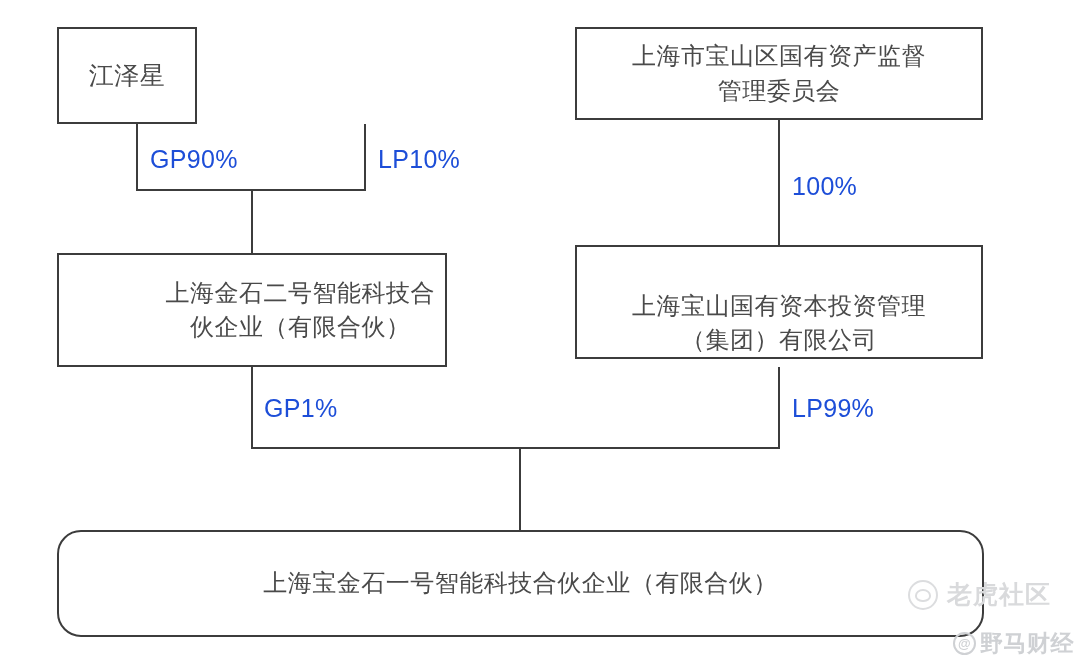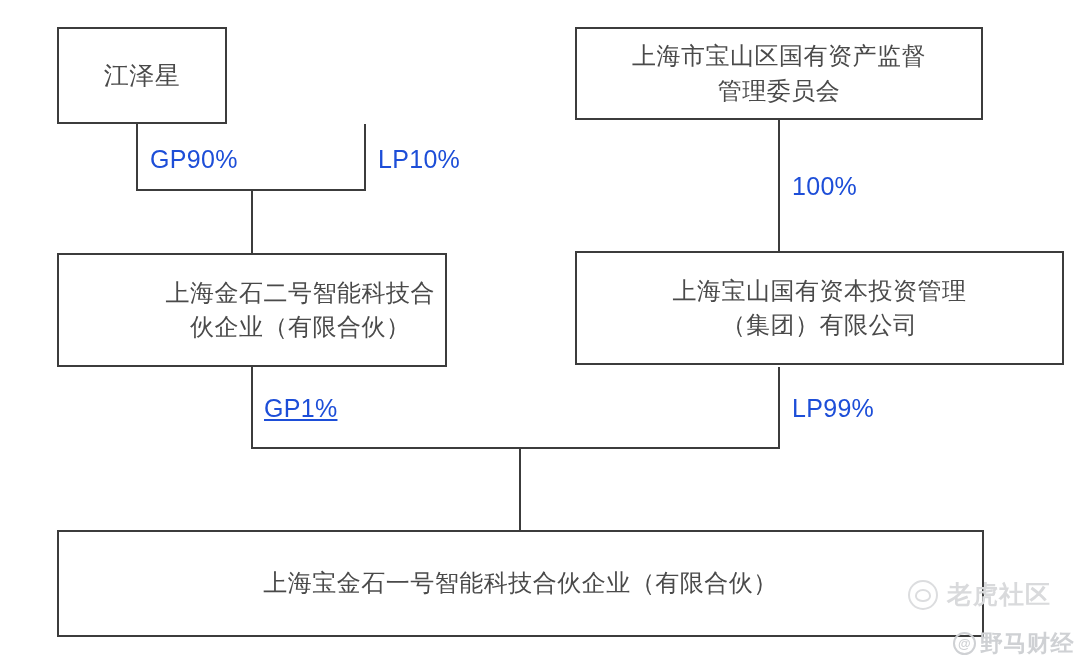--- a/index.html
+++ b/index.html
@@ -31,26 +31,26 @@
     letter-spacing: 0.5px;
     z-index: 3;
   }
   .node-text {
     display: block;
     padding: 0 10px;
     white-space: pre-line;
   }
 
   
-  #node-jiangzexing   { left: 57px;  top: 27px;  width: 170px; height: 97px;  font-size: 25px; }
+  #node-jiangzexing   { left: 57px;  top: 27px;  width: 140px; height: 97px;  font-size: 25px; }
   #node-haoweike      { left: 288px; top: 27px;  width: 160px; height: 97px;  font-size: 25px; }
   #node-sasac         { left: 575px; top: 27px;  width: 408px; height: 93px;  font-size: 24px; }
   #node-jinshi2       { left: 57px;  top: 253px; width: 390px; height: 114px; font-size: 24px; justify-content: flex-end; }
-  #node-baoshan-cap   { left: 575px; top: 251px; width: 489px; height: 114px; font-size: 24px; }
-  #node-baojinshi1    { left: 57px;  top: 530px; width: 927px; height: 107px; font-size: 24px; }
+  #node-baoshan-cap   { left: 575px; top: 245px; width: 408px; height: 114px; font-size: 24px; align-items: flex-end; }
+  #node-baojinshi1    { left: 57px;  top: 530px; width: 927px; height: 107px; font-size: 24px; border-radius: 24px; }
 
   
   .vline {
     position: absolute;
     width: 2px;
     background: #3c3c3c;
     z-index: 2;
   }
   .hline {
     position: absolute;
@@ -172,21 +172,21 @@
   <div class="hline" style="left:251px; top:447px; width:529px;"></div>
 
   <div class="vline" style="left:519px; top:447px; height:83px;"></div>
 
   <div class="edge-label" style="left:150px; top:145px;">GP90%</div>
 
   <div class="edge-label" style="left:378px; top:145px;">LP10%</div>
 
   <div class="edge-label" style="left:792px; top:172px;">100%</div>
 
-  <div class="edge-label" style="left:264px; top:394px;text-decoration:underline;">GP1%</div>
+  <div class="edge-label" style="left:264px; top:394px;">GP1%</div>
 
   <div class="edge-label" style="left:792px; top:394px;">LP99%</div>
 
   <div class="watermark" id="wm-tiger">
     <span class="wm-badge"></span>
     <span>老虎社区</span>
   </div>
 
   <div class="watermark" id="wm-yema">
     <span class="wm-badge">@</span>

